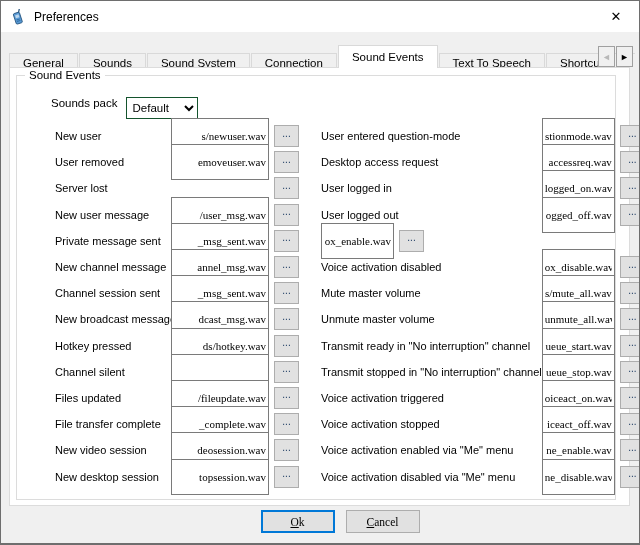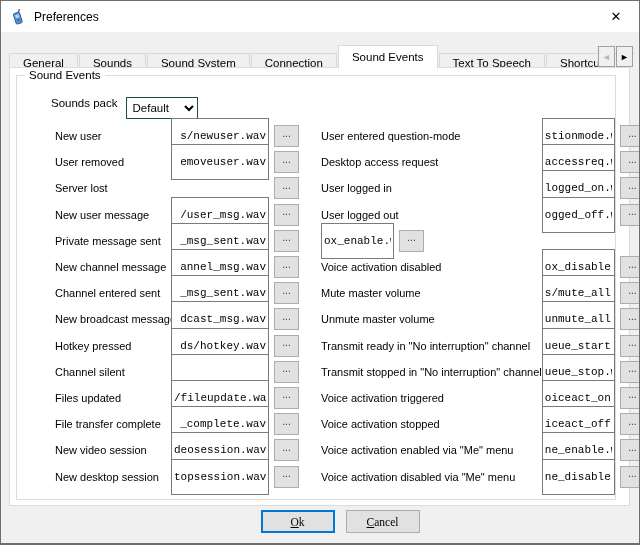--- a/index.html
+++ b/index.html
@@ -75,21 +75,21 @@
   }
 
   .cols { position:absolute; top:47px; left:10px; right:6px; display:flex; }
   .col-left  { width:244px;margin-left:28px; }
   .col-right { flex:1; margin-left:22px; }
 
   .row { display:flex; align-items:center; height:26.2px; }
   .row .lbl { flex:1; white-space:nowrap; overflow:hidden; font-size:11px; }
   .field {
     height:36px; border:1px solid #7a7a7a; background:#fff;
-    font-family:Liberation Mono, monospace; font-size:11px;
+    font-family:Liberation Serif, serif; font-size:11px;
     padding:0 2px; text-align:right; direction:ltr;
   }
   .col-left  .field { width:98px; }
   .col-right .field { width:73px; }
   .browse {
     width:25px; height:22px; margin-left:5px; flex:none;
     background:#e1e1e1; border:1px solid #adadad; color:#1f3d63;
     font-size:10px; line-height:10px; padding-bottom:5px; cursor:default;
   }
 
@@ -179,21 +179,21 @@
               <span class="lbl">Private message sent</span>
               <input class="field" type="text" value="_msg_sent.wav" style="">
               <button class="browse">...</button>
             </div>
             <div class="row">
               <span class="lbl">New channel message</span>
               <input class="field" type="text" value="annel_msg.wav" style="">
               <button class="browse">...</button>
             </div>
             <div class="row">
-              <span class="lbl">Channel entered sent</span>
+              <span class="lbl">Channel session sent</span>
               <input class="field" type="text" value="_msg_sent.wav" style="">
               <button class="browse">...</button>
             </div>
             <div class="row">
               <span class="lbl">New broadcast message</span>
               <input class="field" type="text" value="dcast_msg.wav" style="">
               <button class="browse">...</button>
             </div>
             <div class="row">
               <span class="lbl">Hotkey pressed</span>

